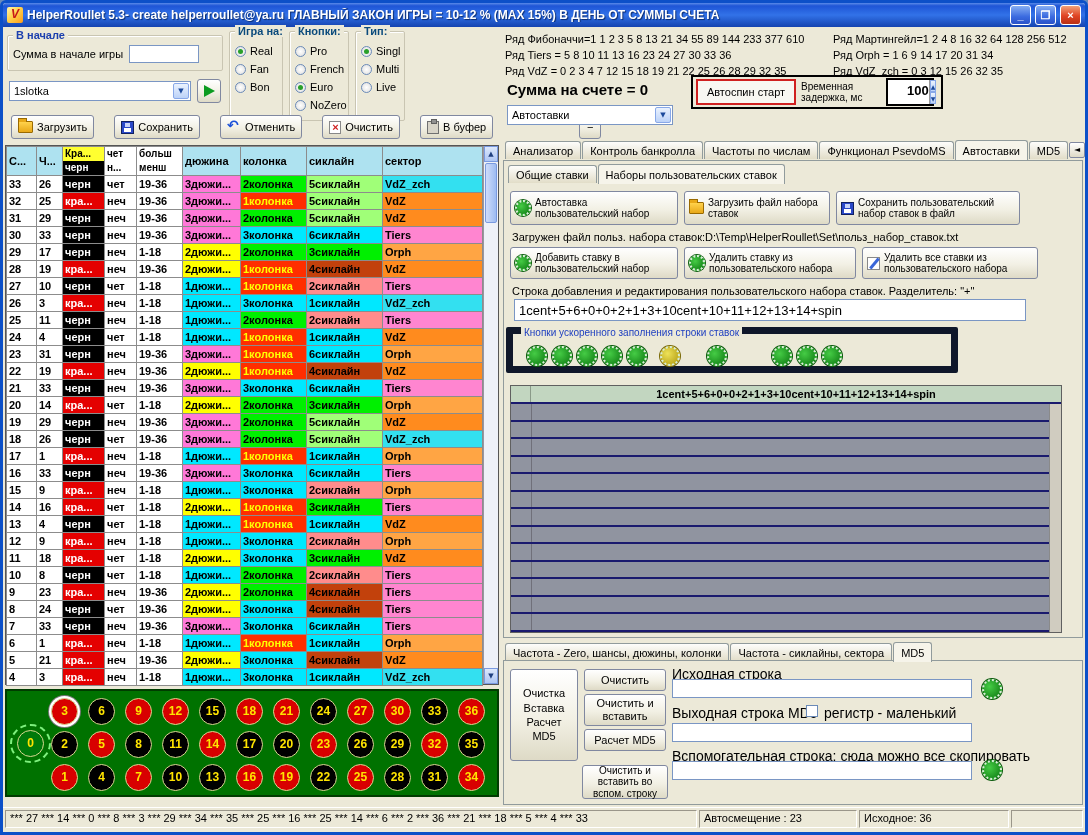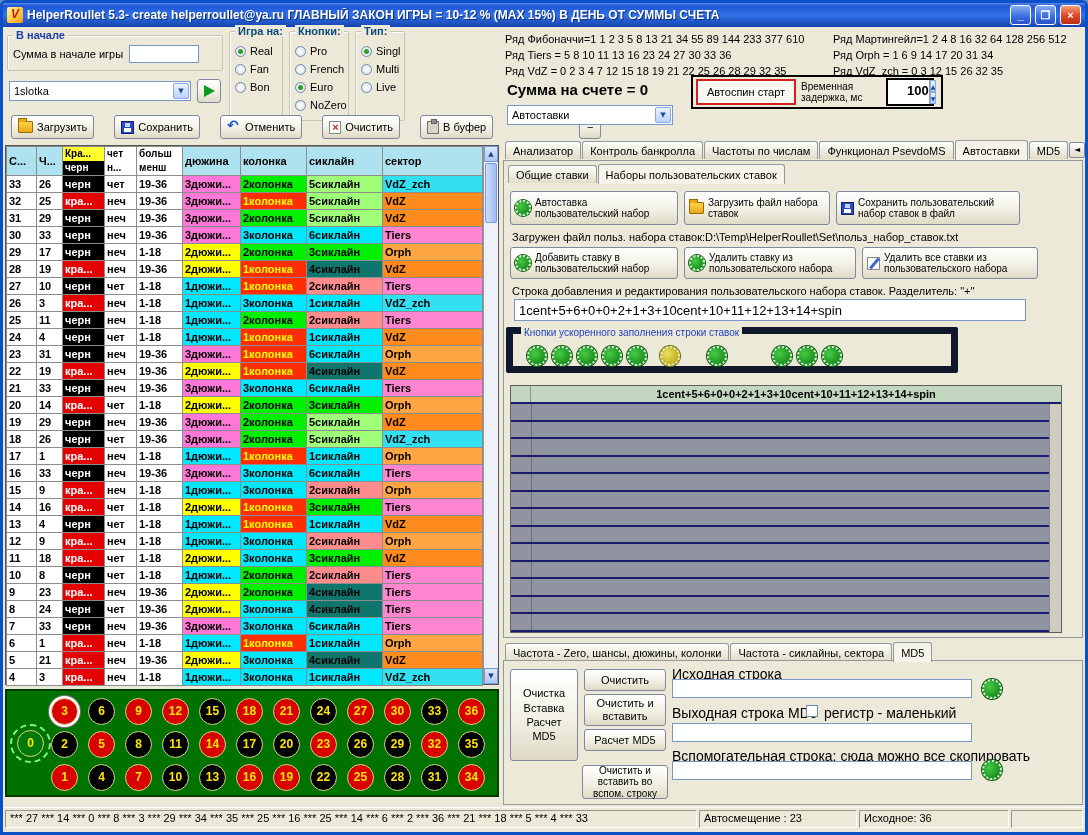--- a/index.html
+++ b/index.html
@@ -51,21 +51,21 @@
 .htable thead th{background:#aee2f0;height:28px}
 .htable th.thsplit{padding:0;background:#fff}
 .th-half{height:14px;line-height:14px;font-size:10px;padding:0 2px}
 .th-kra{background:#ffff30;color:#000}
 .th-chern{background:#000;color:#fff}
 td.kb{background:#000;color:#fff}
 td.kr{background:#e40000;color:#fff}
 td.dz1{background:#00e8ff}td.dz2{background:#ffff00}td.dz3{background:#ff78d8}
 td.co1{background:#ff2e00;color:#ffff00}td.co2{background:#00f000}td.co3{background:#00e8ff}
 td.sx1{background:#00e8ff}td.sx2{background:#ff8c8c}td.sx3{background:#00f000}
-td.sx4{background:#0f766e}td.sx5{background:#a0ff78}td.sx6{background:#00e8ff}
+td.sx4{background:#c2410c}td.sx5{background:#a0ff78}td.sx6{background:#00e8ff}
 td.sTi{background:#ff85d0}td.sOr{background:#ffa544}td.sVdz{background:#ff8b1e}td.sZch{background:#33e0f0}
 .vscroll{width:16px;background:#eef1f8;border-left:1px solid #9a96a0;display:flex;flex-direction:column}
 .sbtn{height:16px;flex:none;background:linear-gradient(#dce8fc,#aec6f4);border:1px solid #7a9ae0;font-size:7px;color:#204080;display:flex;align-items:center;justify-content:center;font-family:"DejaVu Sans",sans-serif}
 .sthumb{height:60px;margin:1px;background:linear-gradient(90deg,#cfdcfa,#9ebcf2);border:1px solid #7a9ae0;border-radius:2px}
 .strack{flex:1}
 
 .board{position:absolute;left:2px;top:686px;width:494px;height:108px;background:#007200;border:2px solid #003c00}
 .brow{position:absolute;left:44px;display:flex;gap:10px}
 .brow-top{top:7px}.brow-mid{top:40px}.brow-bot{top:73px}
 .bnum{width:27px;height:27px;flex:none;border-radius:50%;line-height:25px;text-align:center;font-weight:bold;font-size:12px;color:#ffe400;border:1px solid #d8d890;cursor:default}

